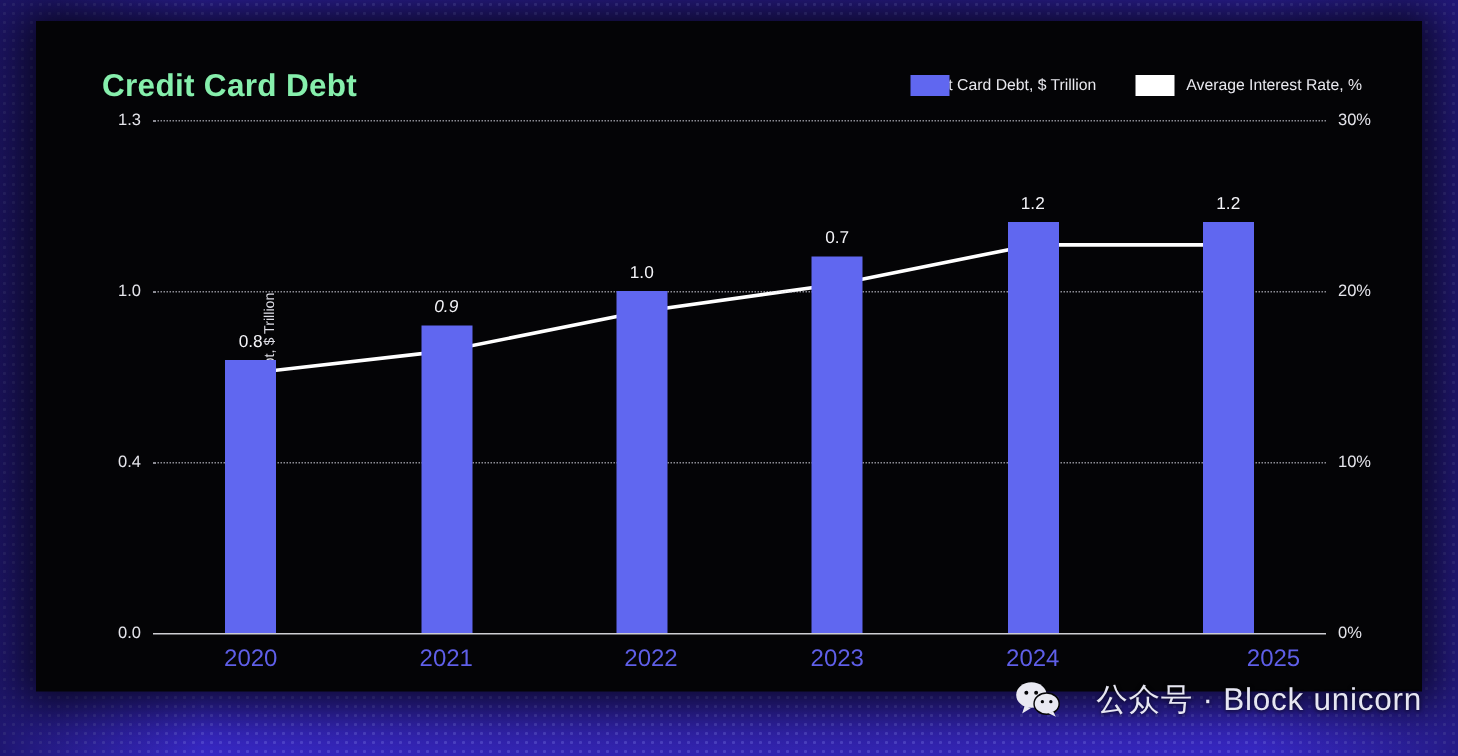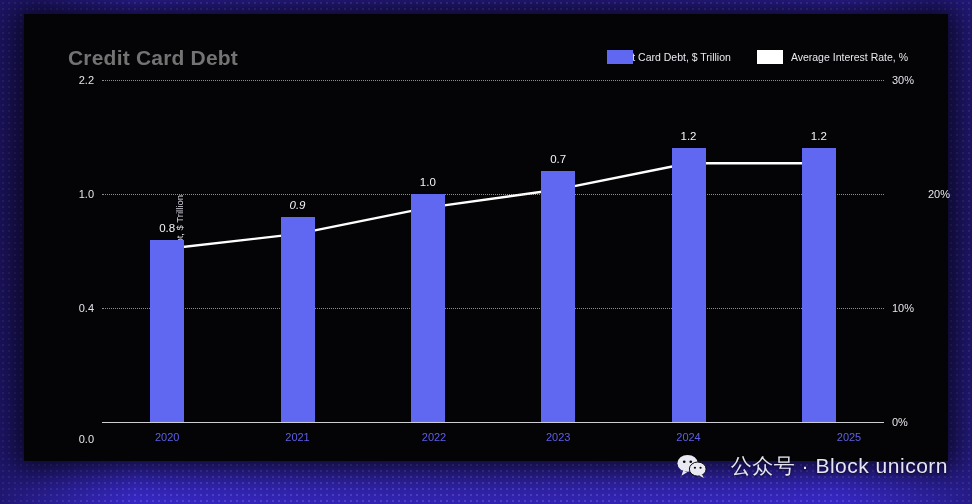--- a/index.html
+++ b/index.html
@@ -29,21 +29,21 @@
   }
   
   #card {
     position:absolute;
     left:24px; top:14px; width:924px; height:447px;
     background:#040406;
     box-shadow:0 0 28px 10px rgba(0,0,0,.75);
   }
   #title {
     position:absolute; left:44px; top:32px;
-    color:#737373; font-size:21px; font-weight:700; letter-spacing:.2px;
+    color:#86efac; font-size:21px; font-weight:700; letter-spacing:.2px;
   }
   
   #legend {
     position:absolute; right:40px; top:36px;
     display:flex; align-items:center; gap:26px;
   }
   .leg { display:flex; align-items:center; gap:8px; }
   .sw { width:26px; height:14px; display:block; }
   .sw.bar { background:#6067f0; }
   .sw.line { background:#ffffff; }
@@ -76,21 +76,21 @@
   .grid.base { border-top:1.5px solid rgba(235,235,240,.88); }
   .bar {
     position:absolute; bottom:0; background:#6067f0;
   }
   .bar-val {
     position:absolute; color:#f4f4f8; font-size:11.5px;
     transform:translate(-50%,-100%); white-space:nowrap;
   }
   .xtick {
     position:absolute; top:calc(100% + 9px);
-    color:#5f5fe8; font-size:11px;
+    color:#5f5fe8; font-size:16px;
     transform:translateX(-50%); white-space:nowrap;
   }
   #lineSvg { position:absolute; inset:0; overflow:visible; }
 
   
   #foot {
     position:absolute; left:26px; bottom:10px;
     color:#d8d8e8; font-size:10px; line-height:1.45;
     text-shadow:0 1px 2px rgba(0,0,0,.8);
   }
@@ -130,30 +130,30 @@
     <svg id="lineSvg" viewBox="0 0 782 342">
         <path d="M65.16666666666667 168.72000000000003 L195.5 153.89999999999998 L325.83333333333337 127.67999999999998 L456.1666666666667 109.44000000000003 L586.5 83.22000000000003 L716.8333333333334 83.22000000000003" fill="none" stroke="#ffffff" stroke-width="2.4" stroke-linejoin="round"></path>
         <circle cx="65.16666666666667" cy="168.72000000000003" r="5" fill="#ffffff"></circle>
         <circle cx="195.5" cy="153.89999999999998" r="5" fill="#ffffff"></circle>
         <circle cx="325.83333333333337" cy="127.67999999999998" r="5" fill="#ffffff"></circle>
         <circle cx="456.1666666666667" cy="109.44000000000003" r="5" fill="#ffffff"></circle>
         <circle cx="586.5" cy="83.22000000000003" r="5" fill="#ffffff"></circle>
         <circle cx="716.8333333333334" cy="83.22000000000003" r="5" fill="#ffffff"></circle>
       </svg>
   <div class="grid base" style="top: 342px;"></div>
-      <div class="ytick left" style="top: 359px; padding-left: 48px;">0.0</div>
+      <div class="ytick left" style="top: 342px; padding-left: 48px;">0.0</div>
       <div class="grid" style="top: 228px;"></div>
       <div class="ytick left" style="top: 228px;">0.4</div>
       <div class="grid" style="top: 114px;"></div>
       <div class="ytick left" style="top: 114px;">1.0</div>
       <div class="grid" style="top: 0px;"></div>
-      <div class="ytick left" style="top: 0px;">2.2</div>
+      <div class="ytick left" style="top: 0px;">1.3</div>
       <div class="ytick right" style="top: 342px;">0%</div>
       <div class="ytick right" style="top: 228px;">10%</div>
-      <div class="ytick right" style="top: 114px; margin-left: 36px;">20%</div>
+      <div class="ytick right" style="top: 114px;">20%</div>
       <div class="ytick right" style="top: 0px;">30%</div>
       <div class="bar" style="left: 48.1667px; width: 34px; height: 182.4px; background: rgb(96, 103, 240);"></div>
       <div class="bar-val" style="left: 65.1667px; top: 153.6px;">0.8</div>
       <div class="xtick" style="left: 65.1667px; color: rgb(95, 95, 232);">2020</div>
       <div class="bar" style="left: 178.5px; width: 34px; height: 205.2px; background: rgb(96, 103, 240);"></div>
       <div class="bar-val" style="left: 195.5px; top: 130.8px; font-style: italic;">0.9</div>
       <div class="xtick" style="left: 195.5px; color: rgb(95, 95, 232);">2021</div>
       <div class="bar" style="left: 308.833px; width: 34px; height: 228px; background: rgb(96, 103, 240);"></div>
       <div class="bar-val" style="left: 325.833px; top: 108px;">1.0</div>
       <div class="xtick" style="left: 332px; color: rgb(95, 95, 232);">2022</div>

